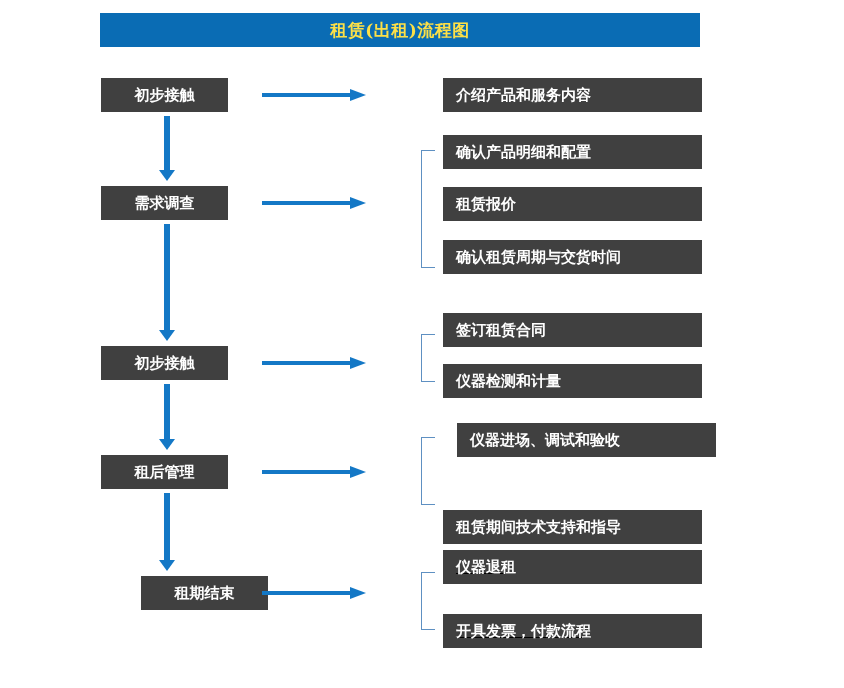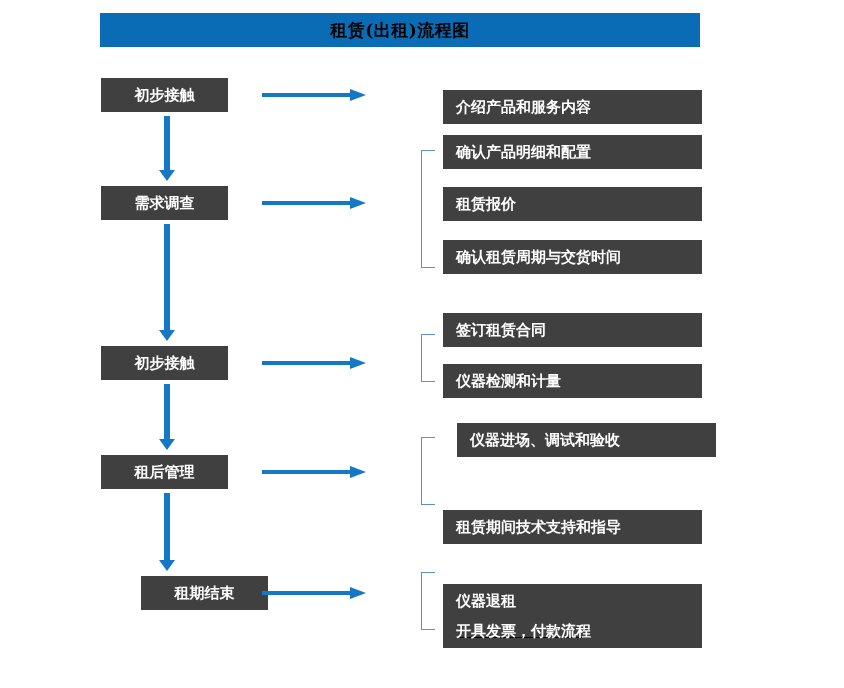--- a/index.html
+++ b/index.html
@@ -13,21 +13,21 @@
   #canvas{position:relative;width:844px;height:688px;overflow:hidden;}
 
   
   .title-bar{
     position:absolute;
     left:100px;top:13px;width:600px;height:34px;
     background:#0A6CB4;
     display:flex;align-items:center;justify-content:center;
   }
   .title-bar .t{
-    color:#000000;
+    color:#fde047;
     font-family:"DejaVu Serif","Liberation Serif",serif;
     font-weight:bold;
     font-size:17px;
     letter-spacing:.5px;
     line-height:1;
     white-space:nowrap;
   }
 
   
   .box{
@@ -160,21 +160,21 @@
   <div class="h-arrow" style="top:587px;">
     <div class="stem"></div>
       <div class="head"></div>
   </div>
 
   <div class="bracket" style="top:150px;height:118px;"></div>
   <div class="bracket" style="top:334px;height:48px;"></div>
   <div class="bracket" style="top:437px;height:68px;"></div>
   <div class="bracket" style="top:572px;height:58px;"></div>
 
-  <div class="box right" style="top:90px;">
+  <div class="box right" style="top:78px;">
     <span class="lbl">介绍产品和服务内容</span>
   </div>
 
   <div class="box right" style="top:135px;">
     <span class="lbl">确认产品明细和配置</span>
   </div>
   <div class="box right" style="top:187px;">
     <span class="lbl">租赁报价</span>
   </div>
   <div class="box right" style="top:240px;">
@@ -188,20 +188,20 @@
     <span class="lbl">仪器检测和计量</span>
   </div>
 
   <div class="box right" style="top:423px;margin-left:14px;">
     <span class="lbl">仪器进场、调试和验收</span>
   </div>
   <div class="box right" style="top:510px;">
     <span class="lbl">租赁期间技术支持和指导</span>
   </div>
 
-  <div class="box right" style="top:584px;">
+  <div class="box right" style="top:550px;text-decoration:underline;">
     <span class="lbl">仪器退租</span>
   </div>
   <div class="box right" style="top:614px;text-decoration:underline;">
     <span class="lbl">开具发票，付款流程</span>
   </div>
 
 </div>
 
 </body></html>

